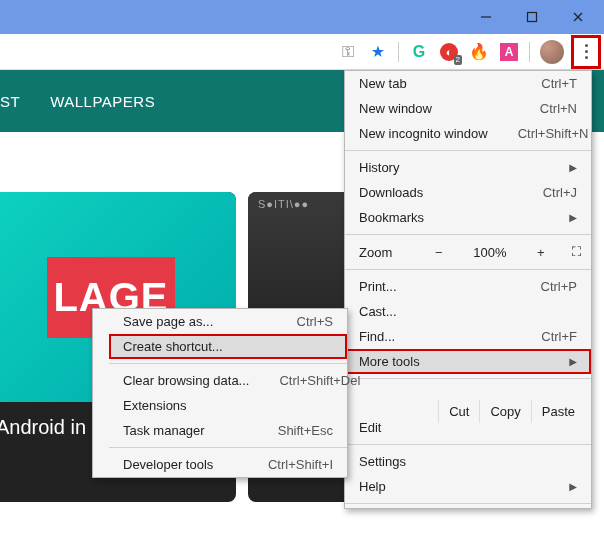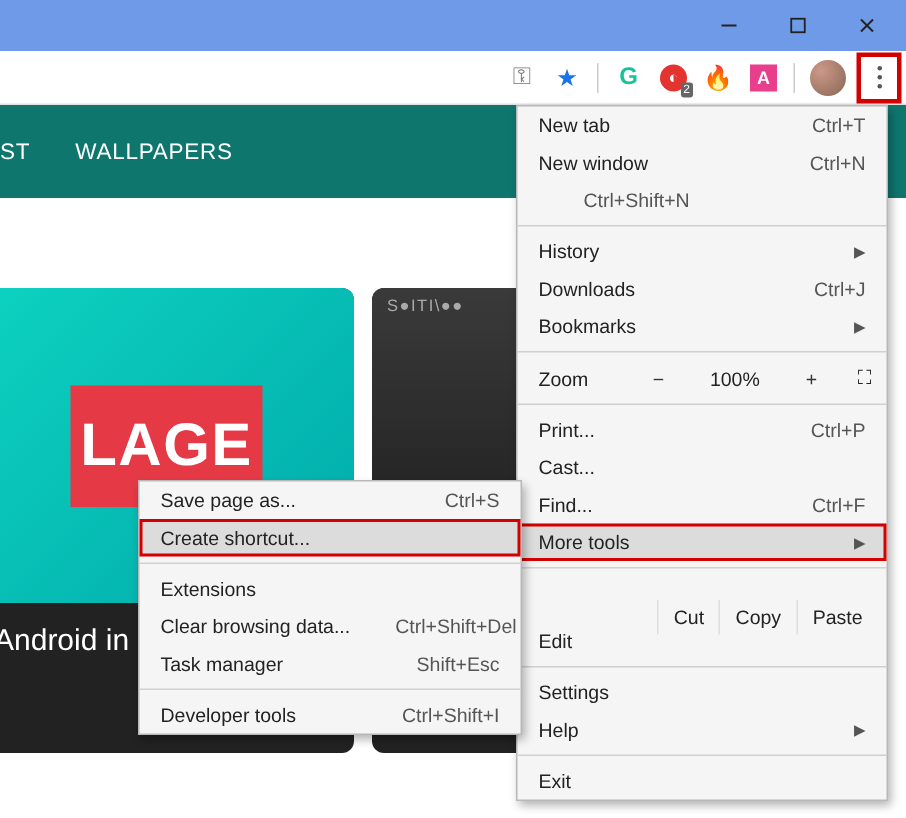--- a/index.html
+++ b/index.html
@@ -44,21 +44,21 @@
   .zoom-row { display:flex; align-items:center; padding: 5px 10px 5px 14px; gap:20px; }
   .zoom-label { flex:0 0 auto; margin-right:auto;}
   .zoom-btn { width:22px; text-align:center; color:#333; }
   .zoom-val { width:40px; text-align:center; }
   .full { font-size:13px; }
   .edit-row { display:flex; align-items:center; padding: 5px 6px 5px 14px; gap:0; }
   .edit-label { margin-right:auto;margin-top:32px; }
   .edit-btn { padding: 4px 10px; border-left:1px solid #ddd; }
 
   .main-menu { top: 70px; right: 12px; width: 248px; }
-  .sub-menu { top: 320px; left: 92px; width: 256px; }
+  .sub-menu { top: 308px; left: 92px; width: 256px; padding-left: 16px; }
 </style>
 </head>
 <body>
 
 <div class="titlebar">
   <div class="win-btn">
       <svg width="12" height="12">
         <line x1="1" y1="6" x2="11" y2="6" stroke-width="1.2"></line>
       </svg>
     </div>
@@ -124,20 +124,21 @@
 <div class="menu main-menu">
   <div class="menu-item">
       <span>New tab</span>
       <span class="shortcut">Ctrl+T</span>
     </div>
   <div class="menu-item">
       <span>New window</span>
       <span class="shortcut">Ctrl+N</span>
     </div>
   <div class="menu-item">
+      <span>New incognito window</span>
       <span class="shortcut">Ctrl+Shift+N</span>
     </div>
   <div class="menu-sep"></div>
   <div class="menu-item">
       <span>History</span>
       <span class="tri">▶</span>
     </div>
   <div class="menu-item">
       <span>Downloads</span>
       <span class="shortcut">Ctrl+J</span>
@@ -179,42 +180,39 @@
   </div>
   <div class="menu-sep"></div>
   <div class="menu-item">
       <span>Settings</span>
     </div>
   <div class="menu-item">
       <span>Help</span>
       <span class="tri">▶</span>
     </div>
   <div class="menu-sep"></div>
-  <div class="menu-item">
-      <span>Exit</span>
-    </div>
 </div>
 
 <div class="menu sub-menu">
   <div class="menu-item">
       <span>Save page as...</span>
       <span class="shortcut">Ctrl+S</span>
     </div>
   <div class="menu-item hover highlight">
       <span>Create shortcut...</span>
     </div>
   <div class="menu-sep"></div>
   <div class="menu-item">
-      <span>Extensions</span>
-    </div>
-  <div class="menu-item">
       <span>Clear browsing data...</span>
       <span class="shortcut">Ctrl+Shift+Del</span>
     </div>
   <div class="menu-item">
+      <span>Extensions</span>
+    </div>
+  <div class="menu-item">
       <span>Task manager</span>
       <span class="shortcut">Shift+Esc</span>
     </div>
   <div class="menu-sep"></div>
   <div class="menu-item">
       <span>Developer tools</span>
       <span class="shortcut">Ctrl+Shift+I</span>
     </div>
 </div>
 

